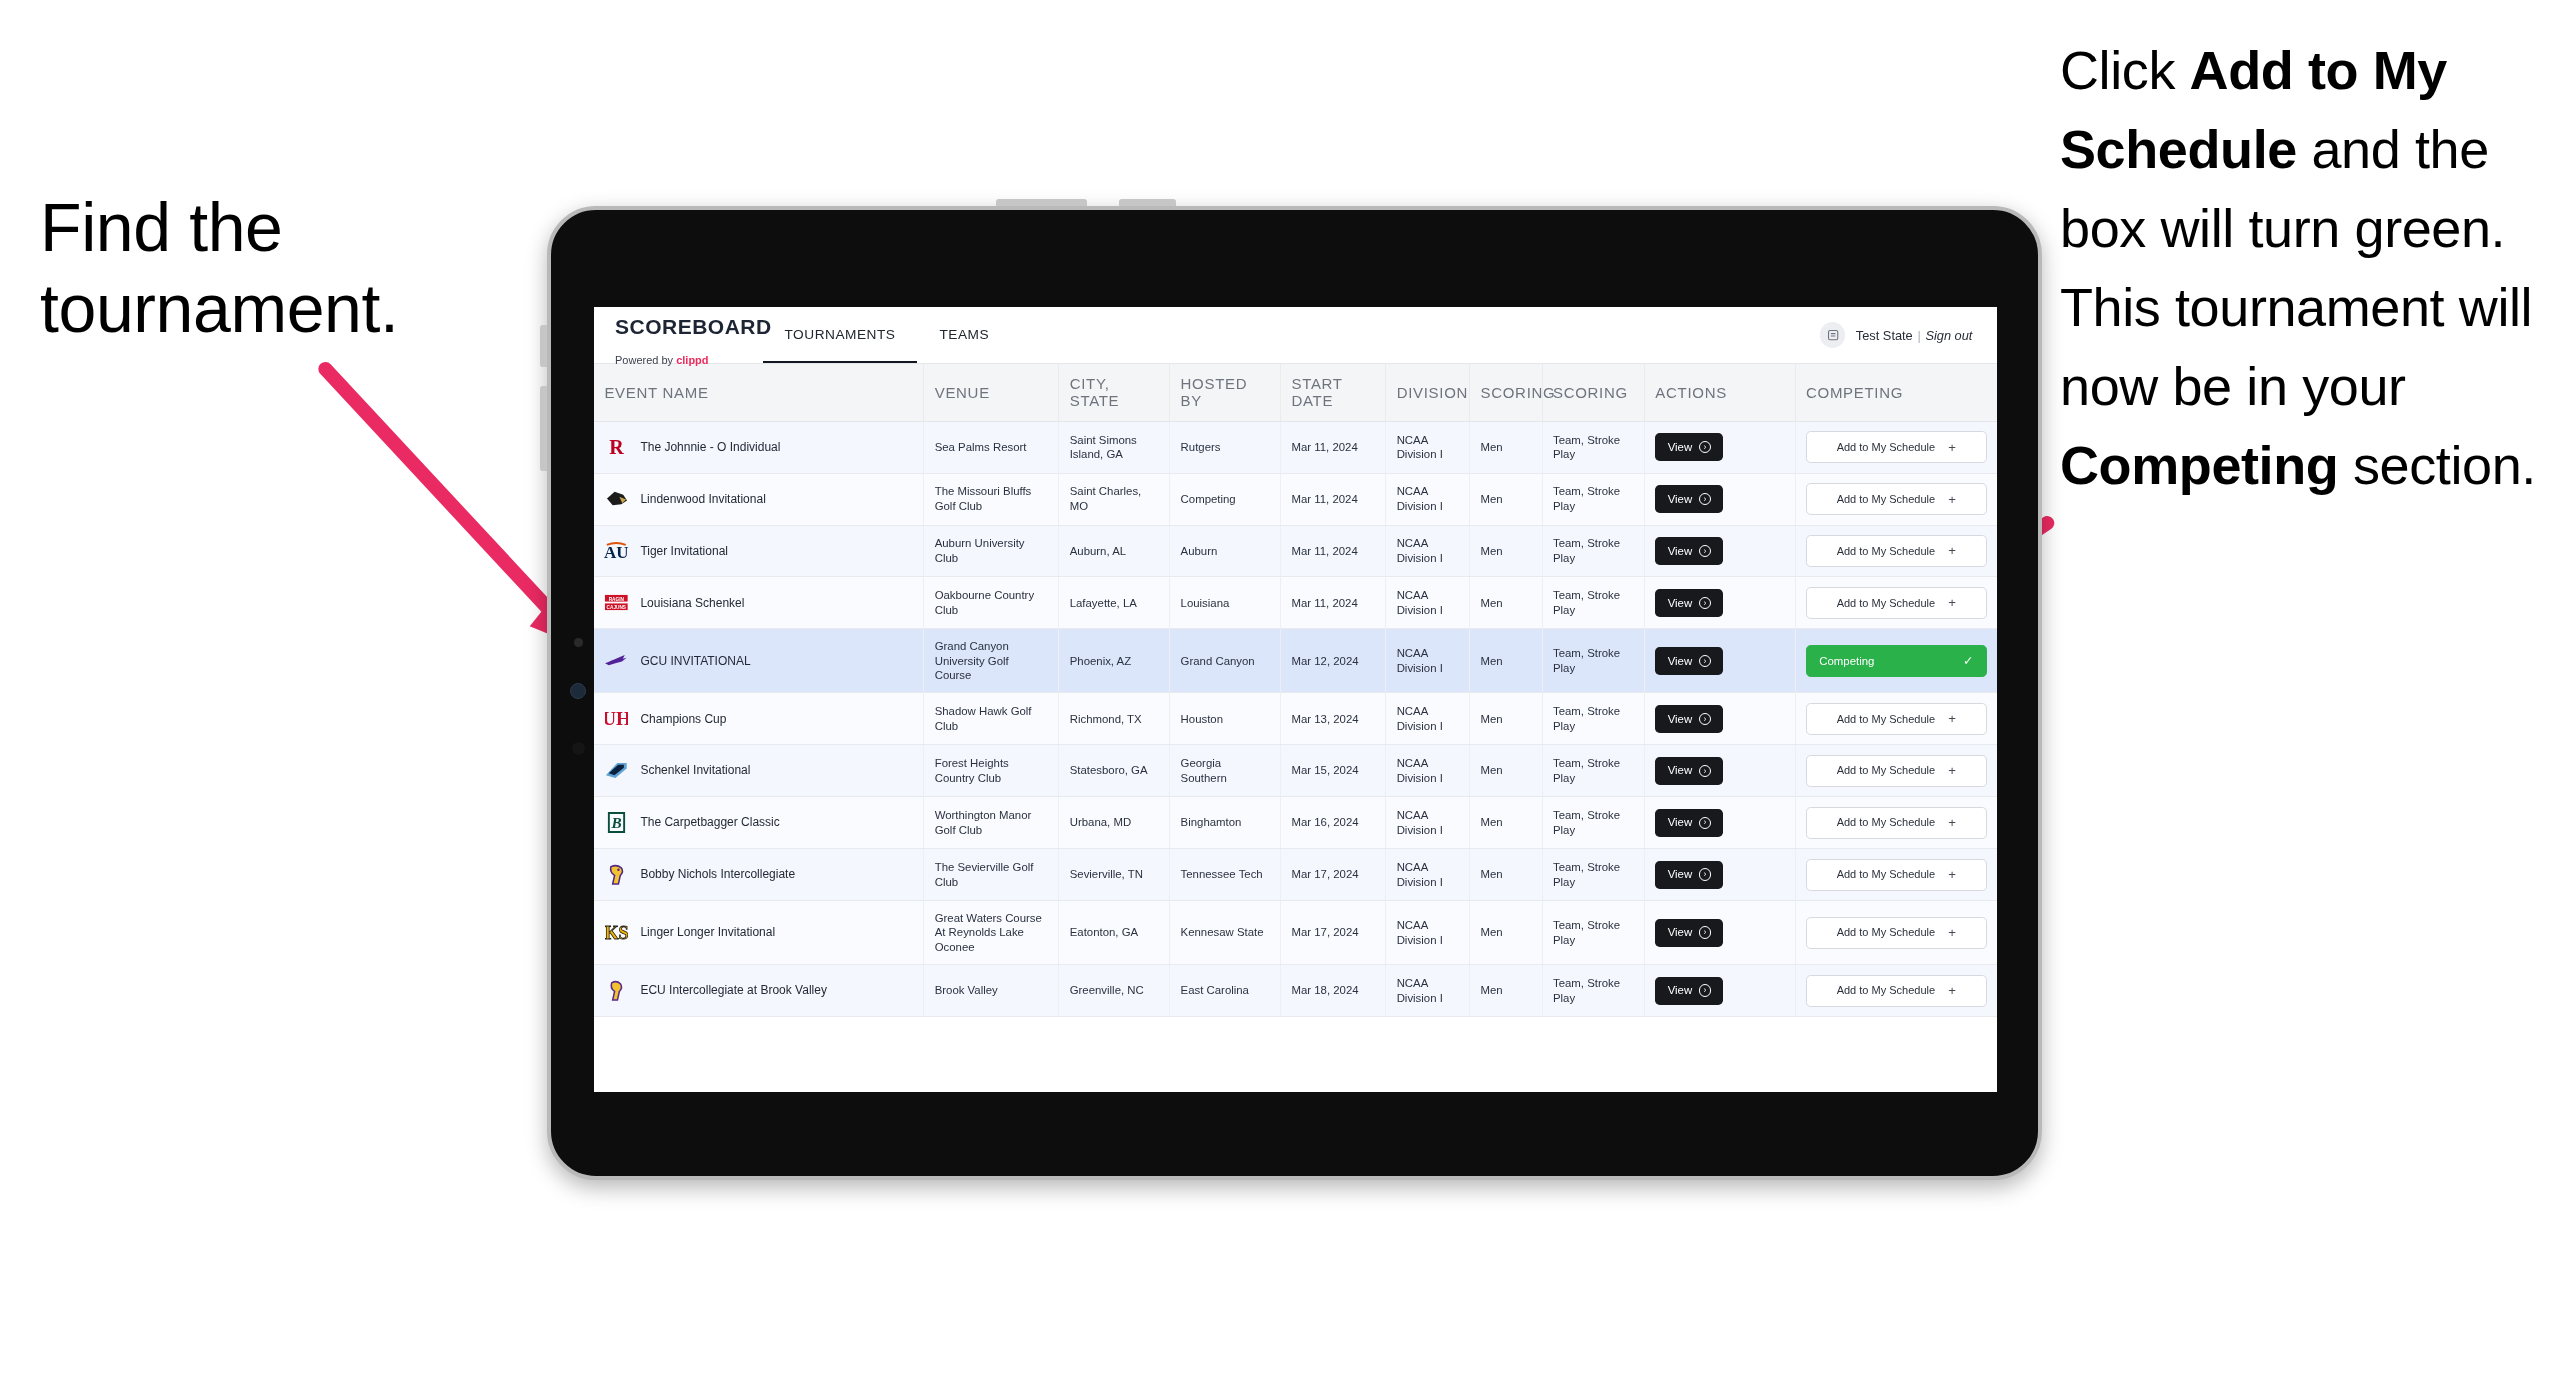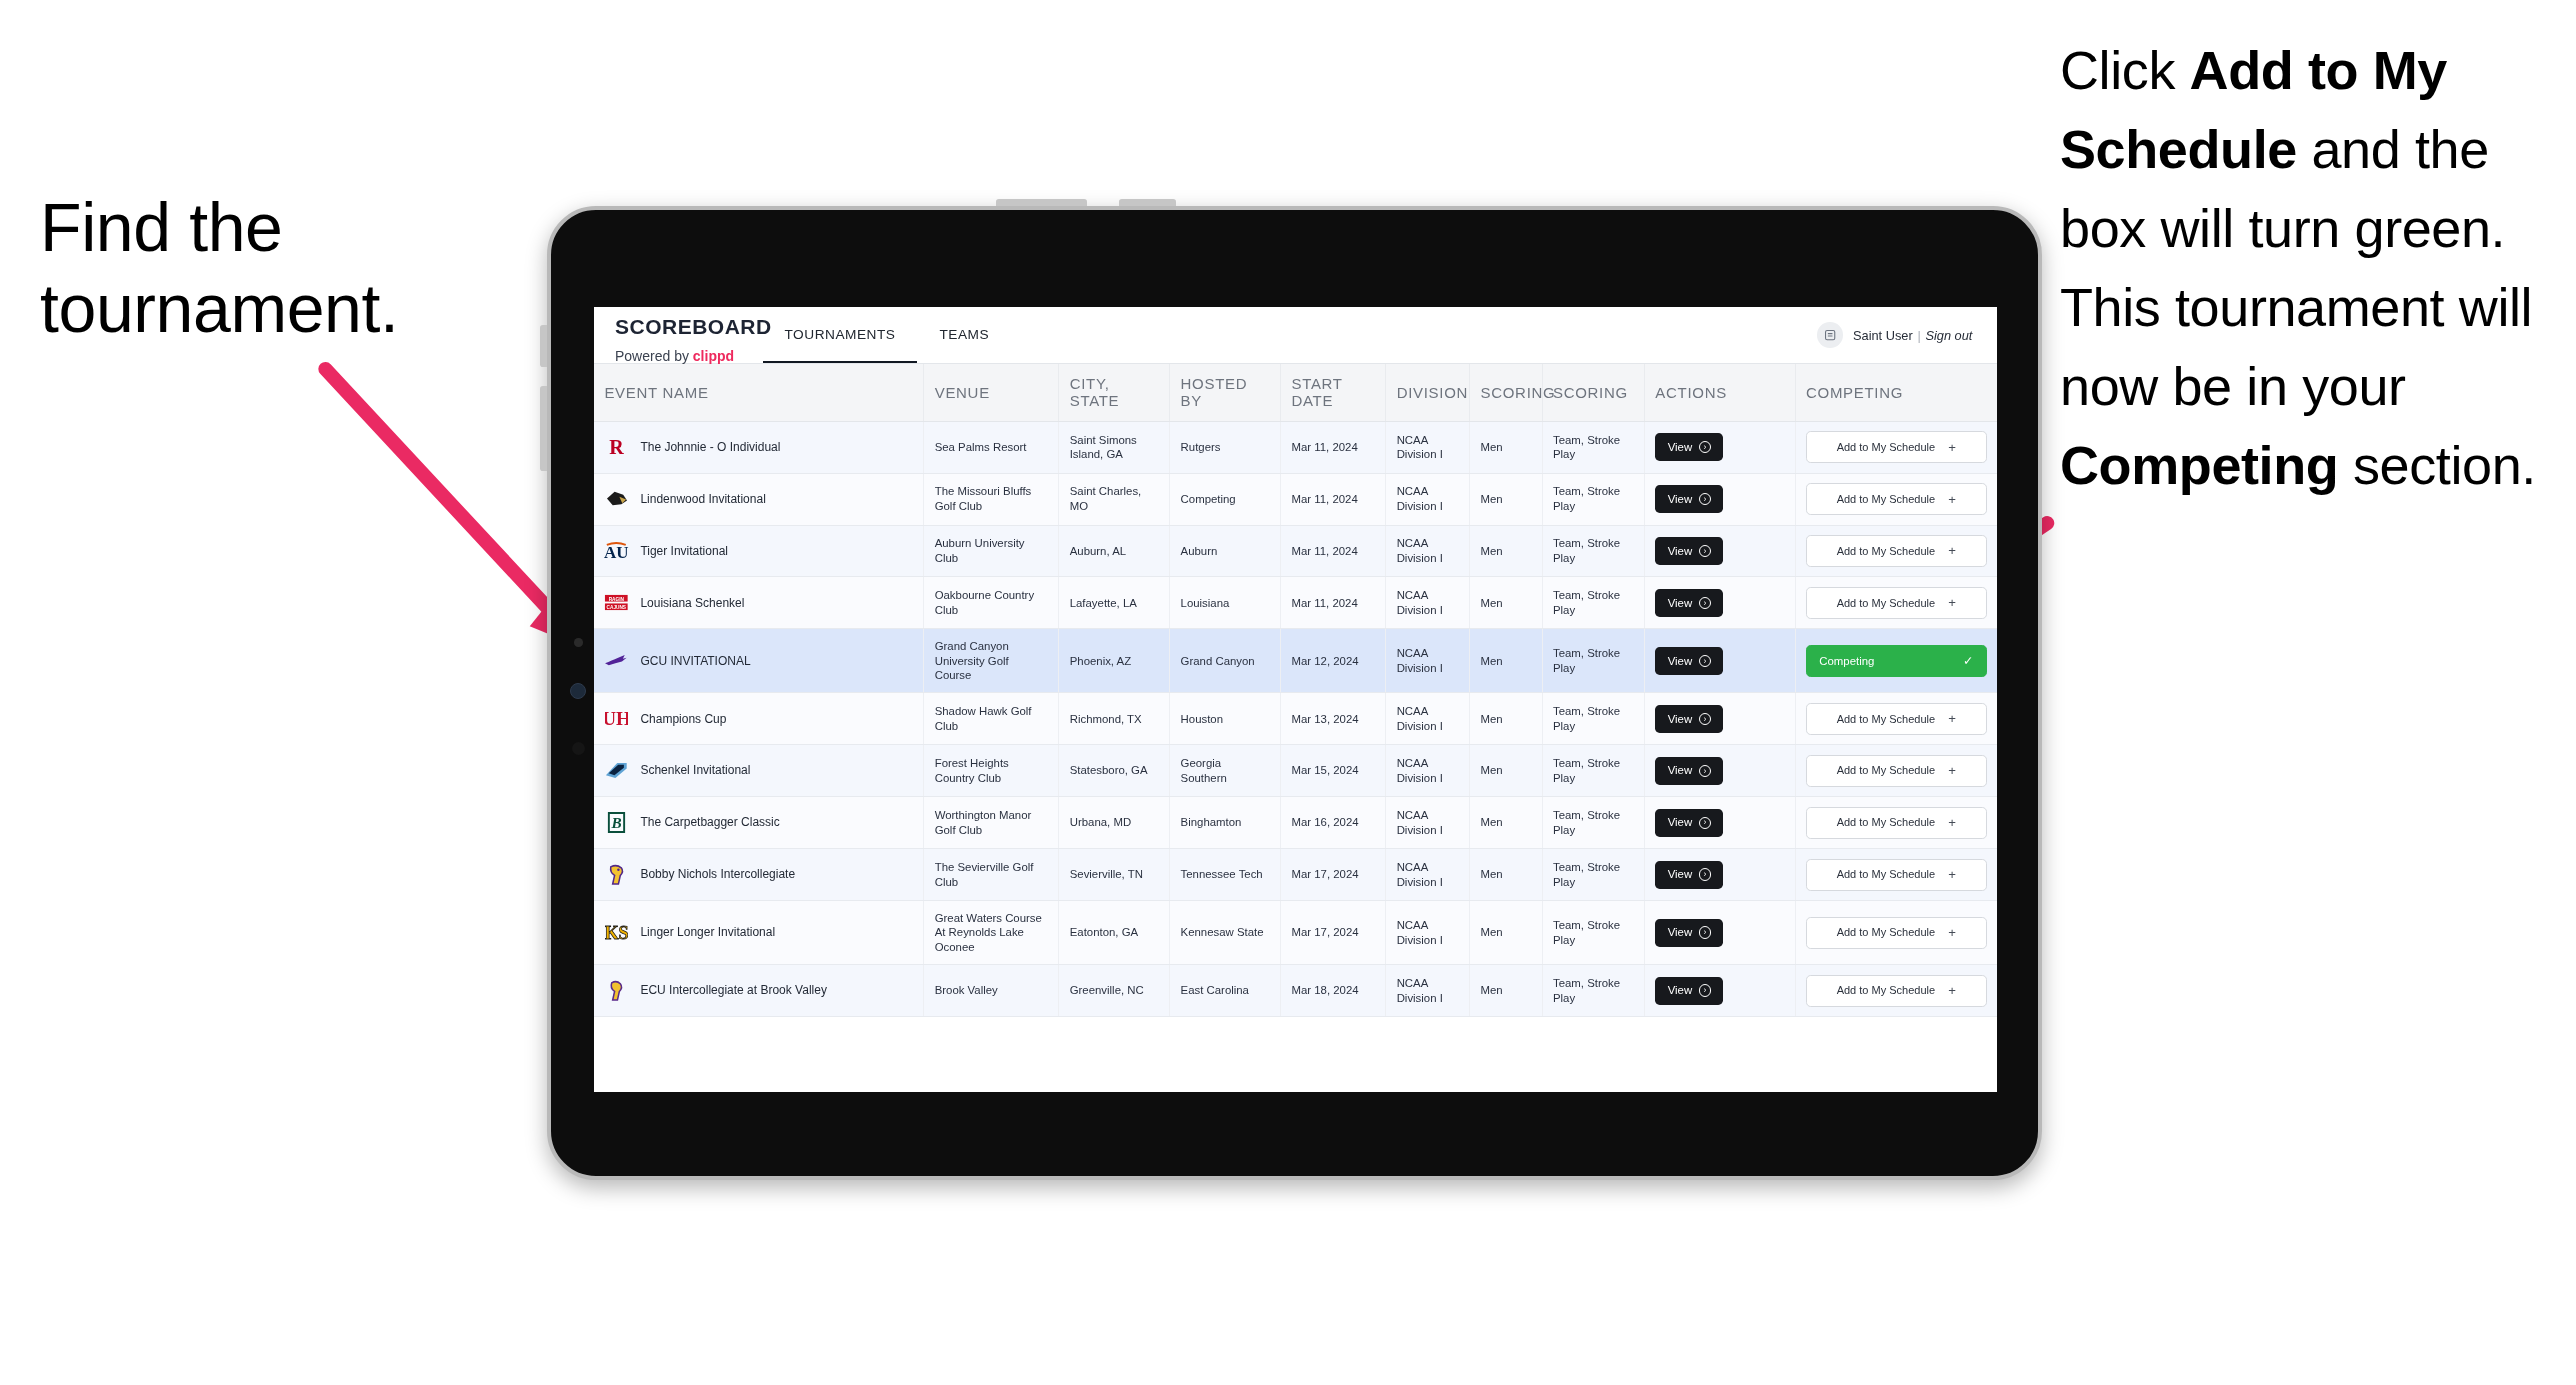--- a/index.html
+++ b/index.html
@@ -68,21 +68,21 @@
     height: 57px; background: #fff;
     border-bottom: 0.9px solid #e3e6ea;
     position: relative;
   }
   .brand { padding: 7.6px 0 0 21px; width: 159px; }
   .brand-title {
     font-size: 21px; font-weight: 800; letter-spacing: 0.5px;
     color: #1d2433; font-family: "Liberation Sans", sans-serif;
     line-height: 23px;
   }
-  .brand-sub { font-size: 14px; color: #3b4250; margin-top: 10px; }
+  .brand-sub { font-size: 11px; color: #3b4250; margin-top: 16px; }
   .brand-sub .clippd { color: #ee2a5e; font-weight: 700; }
 
   .nav-tabs { display: flex; align-items: stretch; margin-left: 9.5px; }
   .nav-tab {
     display: flex; align-items: center; padding: 0 22px;
     font-size: 13.7px; letter-spacing: 0.5px; color: #20262f;
     cursor: pointer; border-bottom: 2.8px solid transparent;
   }
   .nav-tab.active { border-bottom-color: #111822; font-weight: 400; }
 
@@ -204,21 +204,21 @@
               <span>TEAMS</span>
             </div>
         </div>
         <div class="nav-right">
           <div class="avatar">
             <svg width="12.3" height="12.3" viewBox="0 0 16 16" fill="none" stroke="#6d7480" stroke-width="1.4">
               <rect x="2" y="2" width="12" height="12" rx="2"></rect>
               <path d="M5 6h6M5 9h6"></path>
             </svg>
           </div>
-          <div class="user-text"><span>Saint User</span><span class="sep">|</span><a href="#">Sign out</a></div>
+          <div class="user-text"><span>Test State</span><span class="sep">|</span><a href="#">Sign out</a></div>
         </div>
       </div>
 
       <table class="grid">
         <thead>
           <tr>
             <th style="width:232px">EVENT NAME</th>
             <th style="width:95px">VENUE</th>
             <th style="width:78px">CITY, STATE</th>
             <th style="width:78px">HOSTED BY</th>

